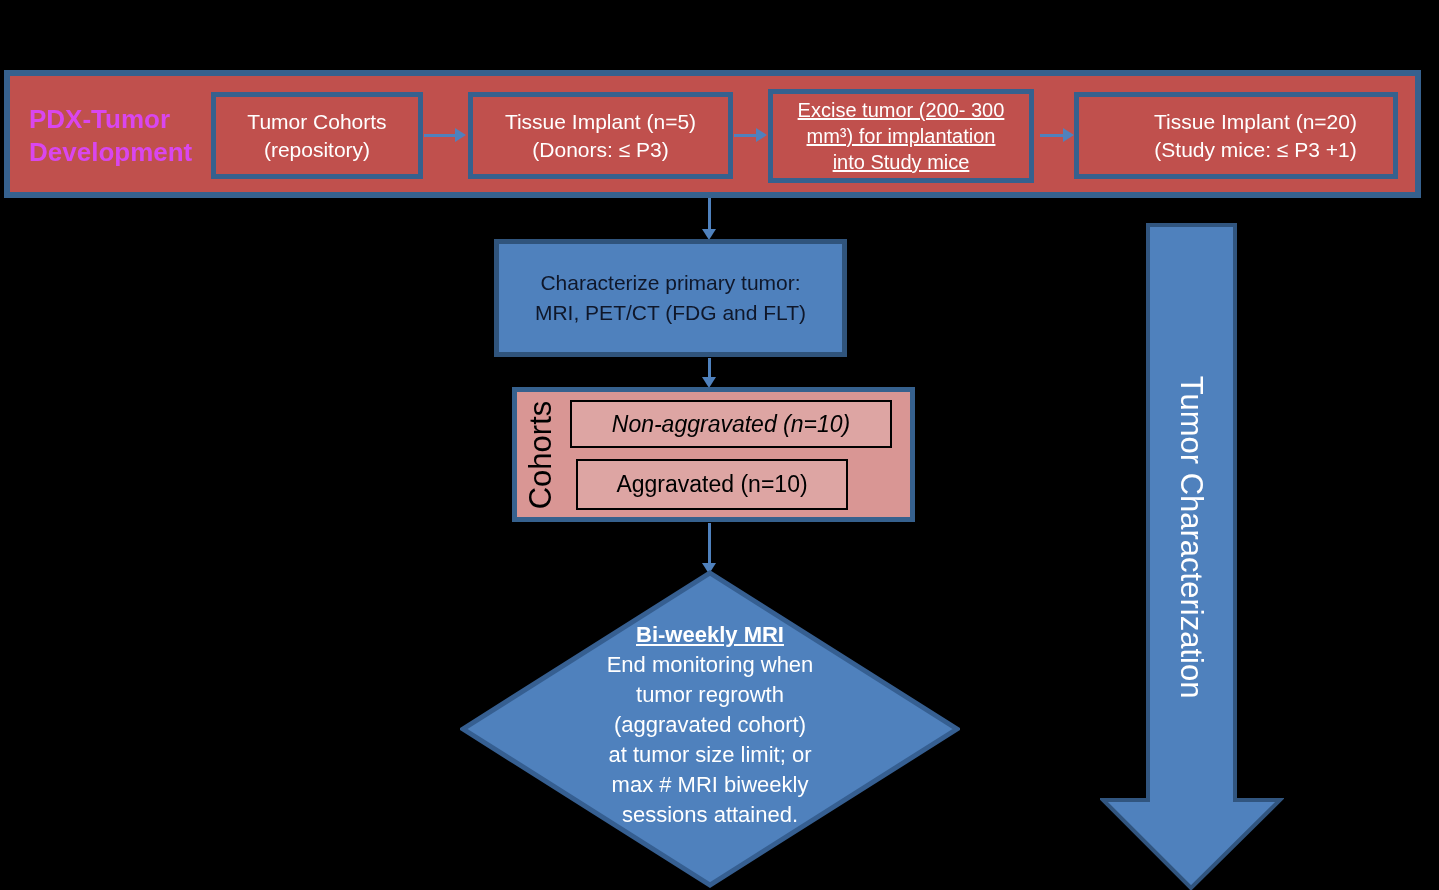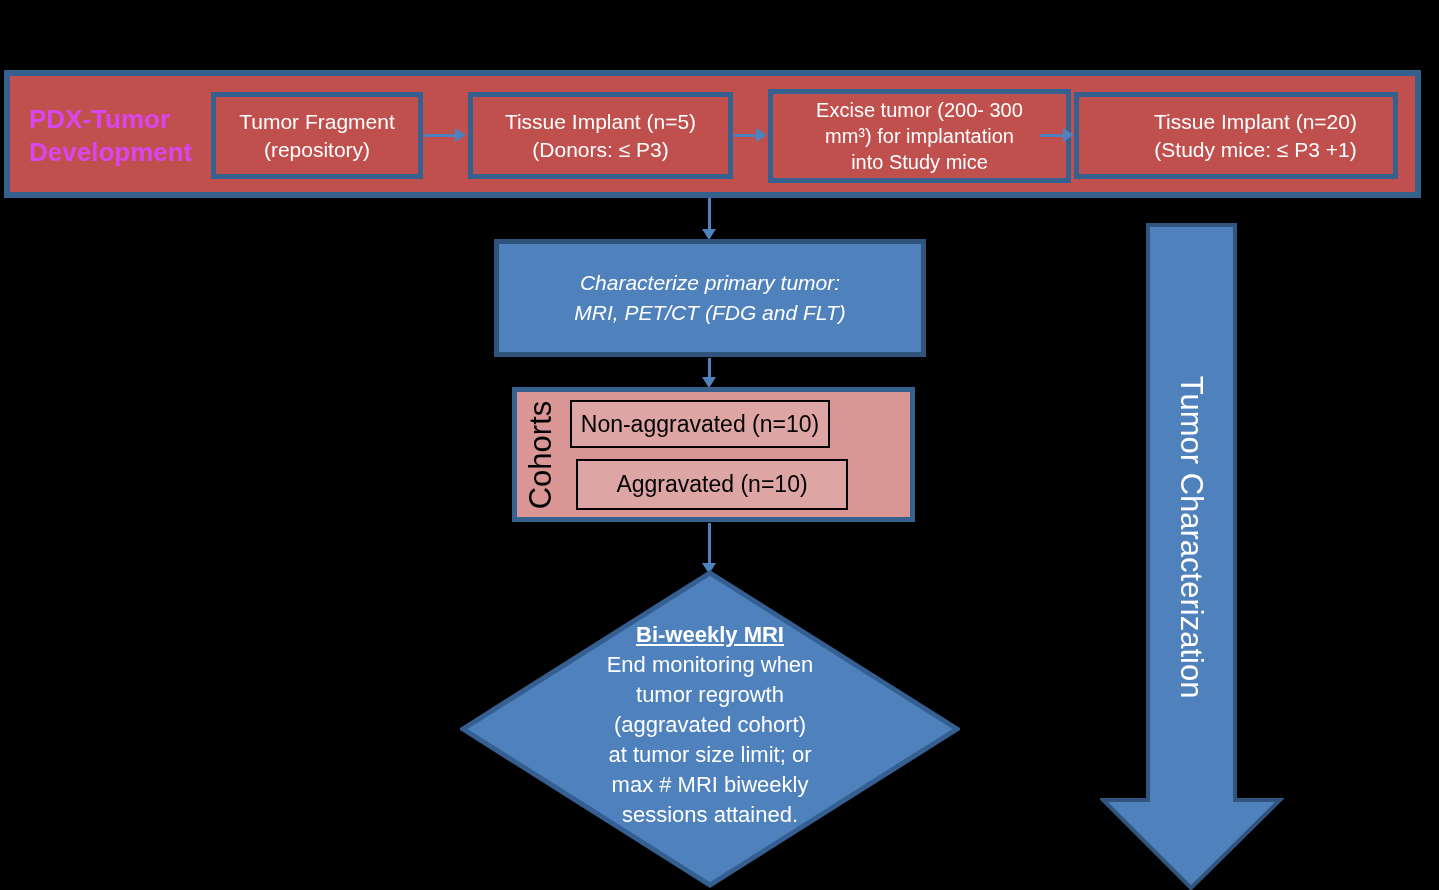--- a/index.html
+++ b/index.html
@@ -29,27 +29,27 @@
     border: 5px solid #36618e;
     color: #ffffff;
     display: flex; align-items: center; justify-content: center;
     text-align: center; white-space: pre-line;
     font-size: 21px; line-height: 28px;
   }
   .stepbox.small { font-size: 20px; line-height: 26px; }
 
   
   .bluebox {
-    left: 494px; top: 239px; width: 432px; height: 118px;
+    left: 494px; top: 239px; width: 353px; height: 118px;
     background: #4f81bd;
     border: 5px solid #30547c;
-    color: #ffffff;
+    color: #0f172a;
     display: flex; align-items: center; justify-content: center;
     text-align: center; white-space: pre-line;
-    font-size: 21px; line-height: 30px; font-style: italic;
+    font-size: 21px; line-height: 30px;
   }
 
   
   .cohortsbox {
     left: 512px; top: 387px; width: 403px; height: 135px;
     background: #d99694;
     border: 5px solid #36618e;
   }
   .cohorts-label-wrap {
     left: 512px; top: 387px; width: 58px; height: 135px;
@@ -98,25 +98,25 @@
 </style>
 </head>
 <body>
 
 <div id="flowchart-canvas">
 
   <div class="abs banner"></div>
   <div class="abs banner-title">PDX-Tumor
 Development</div>
 
-  <div class="abs stepbox" style="left:211px; top:92px; width:212px; height:87px;">Tumor Fragment
+  <div class="abs stepbox" style="left:211px; top:92px; width:212px; height:87px;">Tumor Cohorts
 (repository)</div>
   <div class="abs stepbox" style="left:468px; top:92px; width:265px; height:87px;">Tissue Implant (n=5)
 (Donors: ≤ P3)</div>
-  <div class="abs stepbox small" style="left:768px; top:89px; width:303px; height:94px;">Excise tumor (200- 300
+  <div class="abs stepbox small" style="left:768px; top:89px; width:266px; height:94px;text-decoration:underline;">Excise tumor (200- 300
 mm³) for implantation
 into Study mice</div>
   <div class="abs stepbox" style="left:1074px; top:92px; width:324px; height:87px;padding-left:39px;">Tissue Implant (n=20)
 (Study mice: ≤ P3 +1)</div>
 
   <div>
     <div class="hline" style="left:424px; top:134px; width:31px;"></div>
     <div class="hhead" style="left:455px; top:128px;"></div>
   </div>
   <div>
@@ -138,21 +138,21 @@
 
   <div>
     <div class="vline" style="left:708px; top:358px; height:19px;"></div>
     <div class="vhead" style="left:702px; top:377px;"></div>
   </div>
 
   <div class="abs cohortsbox"></div>
   <div class="abs cohorts-label-wrap">
     <span>Cohorts</span>
   </div>
-  <div class="abs cohort-item" style="left:570px; top:400px; width:260px; height:48px;">Non-aggravated (n=10)</div>
+  <div class="abs cohort-item" style="left:570px; top:400px; width:322px; height:48px;font-style:italic;">Non-aggravated (n=10)</div>
   <div class="abs cohort-item" style="left:570px; top:459px; width:272px; height:51px;margin-left:6px;">Aggravated (n=10)</div>
 
   <div>
     <div class="vline" style="left:708px; top:523px; height:40px;"></div>
     <div class="vhead" style="left:702px; top:563px;"></div>
   </div>
 
   <svg class="abs" style="left:460px; top:570px;" width="500" height="318">
     <polygon points="250,3 497,159 250,315 3,159" fill="#4f81bd" stroke="#365f91" stroke-width="5"></polygon>
   </svg>

